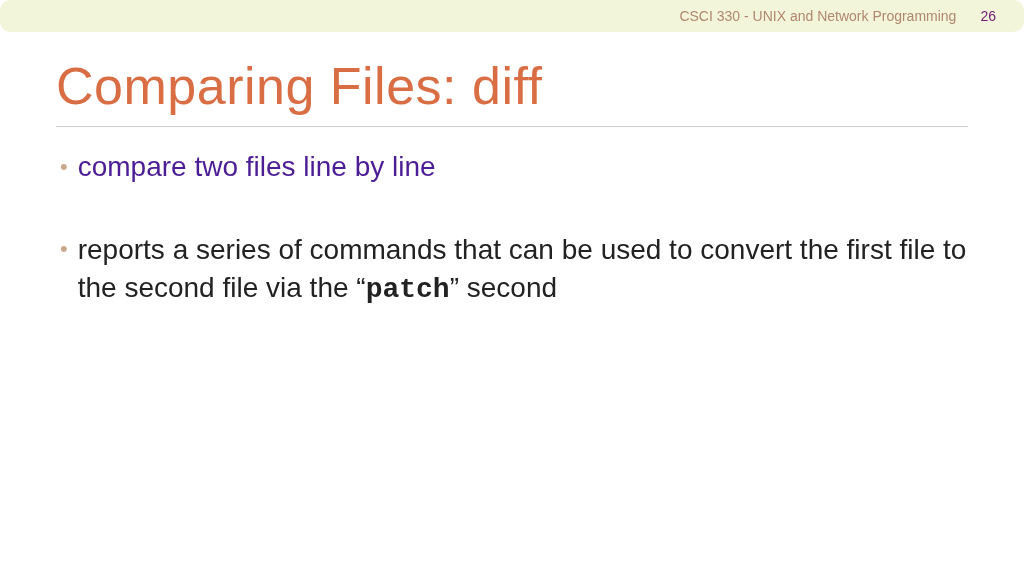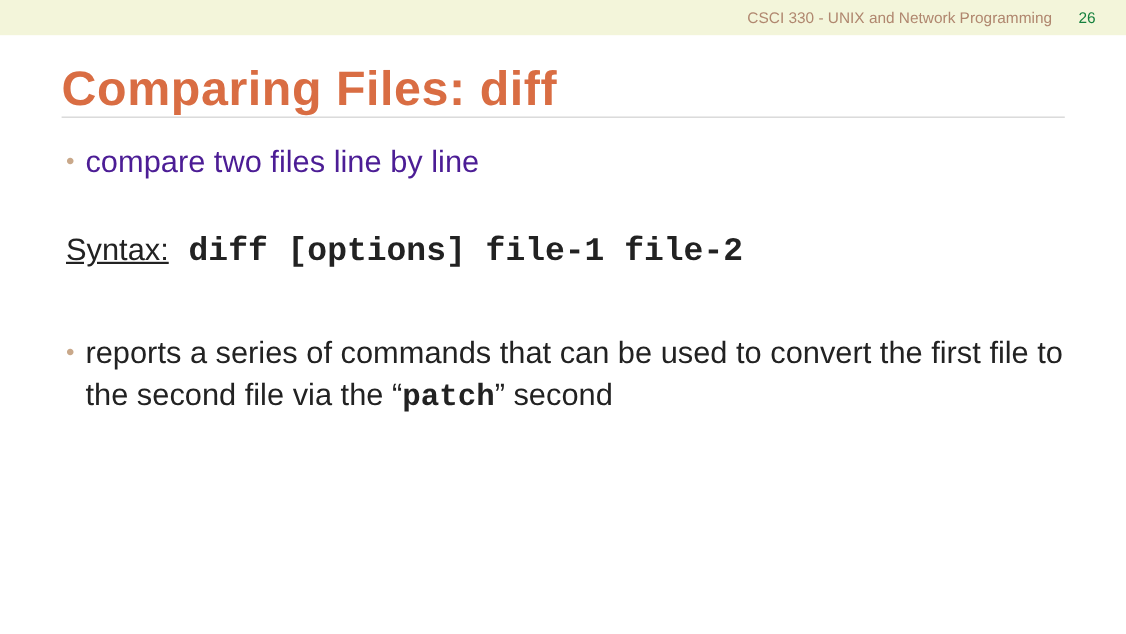--- a/index.html
+++ b/index.html
@@ -16,37 +16,39 @@
     }
     .header-bar {
       width: 100%;
       height: 32px;
       background: #f3f5da;
       display: flex;
       justify-content: flex-end;
       align-items: center;
       padding-right: 28px;
       gap: 24px;
+      border-radius: 11px;
     }
     .course-label {
       color: #b0876f;
       font-size: 14px;
       font-weight: normal;
     }
     .slide-number {
-      color: #15803d;
+      color: #701a75;
       font-size: 14px;
     }
     .content {
       padding: 24px 56px 0 56px;
     }
     .title {
       color: #d96d43;
-      font-size: 44px;
-      font-weight: bold;
+      font-size: 52px;
+      font-weight: normal;
+      padding-bottom: 10px;
       border-bottom: 1px solid #ccc;
       margin-bottom: 22px;
       letter-spacing: 0.5px;
     }
     .bullet-row {
       display: flex;
       align-items: flex-start;
       margin-bottom: 46px;
     }
     .bullet-dot {
@@ -100,23 +102,20 @@
 </div>
 
 <div class="content">
   <h1 class="title">Comparing Files: diff</h1>
 
   <div class="bullet-row">
     <span class="bullet-dot">•</span>
     <span class="bullet-text">compare two files line by line</span>
   </div>
 
-  <div class="syntax-row">
-    <span class="syntax-label">Syntax:</span><span class="syntax-code"> diff  [options]  file-1  file-2</span>
-  </div>
 
   <div class="bullet-row-2">
     <span class="bullet-dot">•</span>
     <span class="bullet-text-2">
       <span>reports a series of commands that can be used to convert the first file to the second file via the “</span><span class="code-inline">patch</span><span>” second</span>
     </span>
   </div>
 </div>
 
 </body></html>

